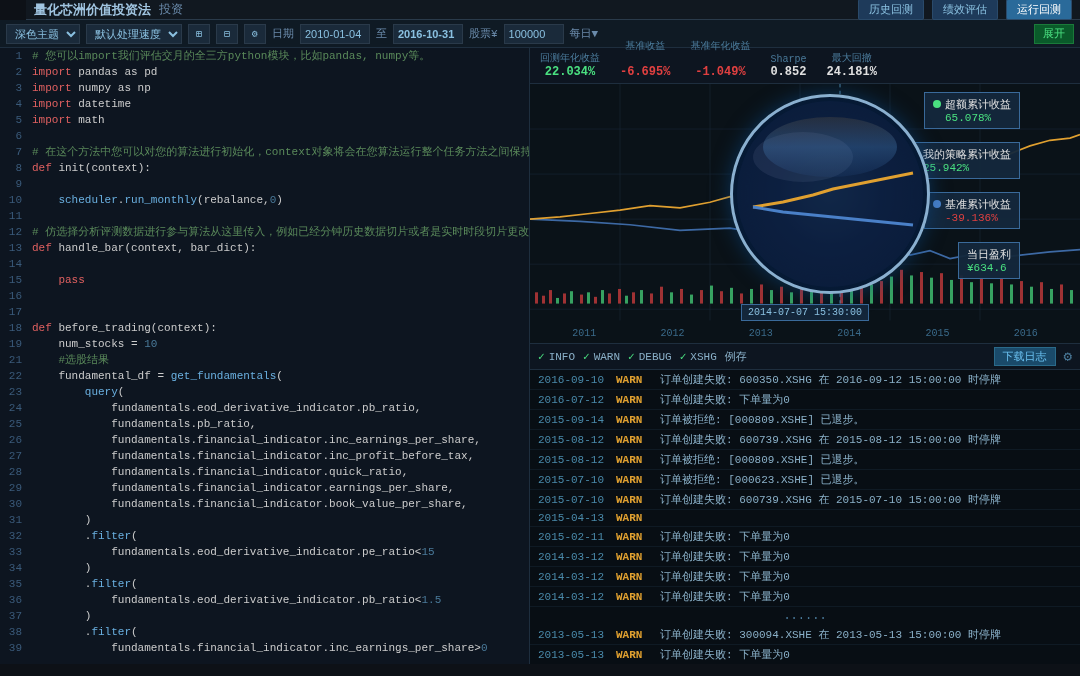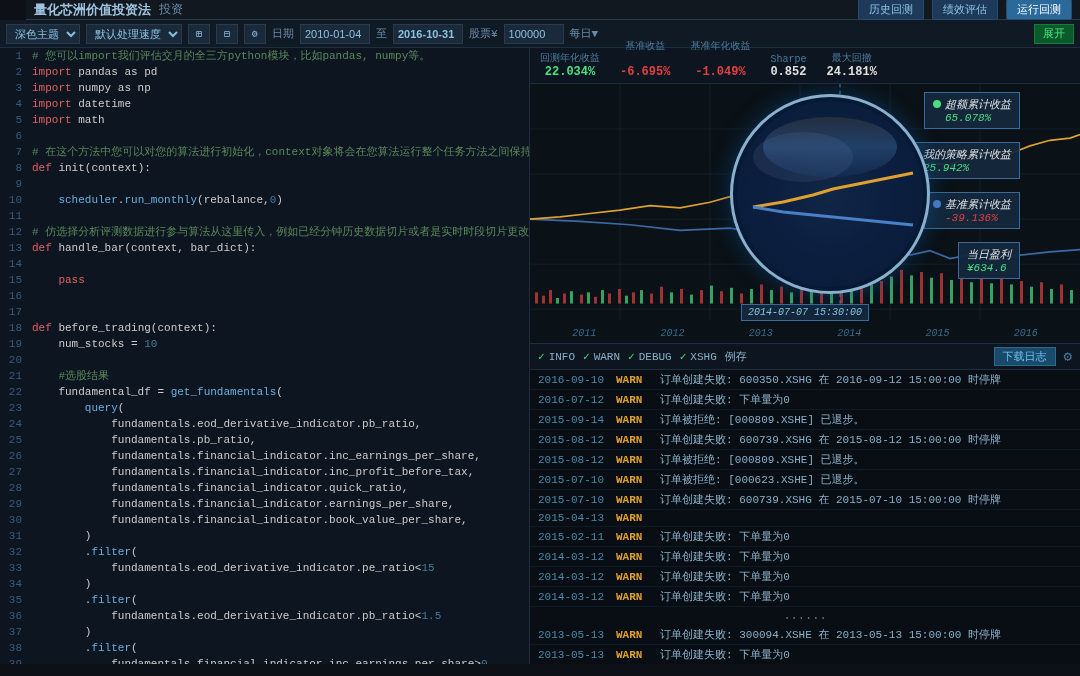--- a/index.html
+++ b/index.html
@@ -154,21 +154,20 @@
       background: #0a1018;
     }
 
     
     .chart-area {
       height: 260px;
       position: relative;
       background: #0a1218;
       border-bottom: 1px solid #1e2e3e;
       overflow: hidden;
-      font-style: italic;
     }
 
     
     .stats-bar {
       display: flex;
       align-items: flex-end;
       background: #0d1520;
       padding: 4px 10px;
       gap: 20px;
       border-bottom: 1px solid #1e2e3e;
@@ -427,24 +426,20 @@
         <span class="line-num">17</span>
         <span class="line-content"></span>
       </div>
       <div class="code-line">
         <span class="line-num">18</span>
         <span class="line-content"><span class="kw">def</span> before_trading(context):</span>
       </div>
       <div class="code-line">
         <span class="line-num">19</span>
         <span class="line-content">    num_stocks = <span class="dim">10</span></span>
-      </div>
-      <div class="code-line">
-        <span class="line-num">20</span>
-        <span class="line-content"></span>
       </div>
       <div class="code-line">
         <span class="line-num">21</span>
         <span class="line-content"><span class="cm">    #选股结果</span></span>
       </div>
       <div class="code-line">
         <span class="line-num">22</span>
         <span class="line-content">    fundamental_df = <span class="fn">get_fundamentals</span>(</span>
       </div>
       <div class="code-line">

